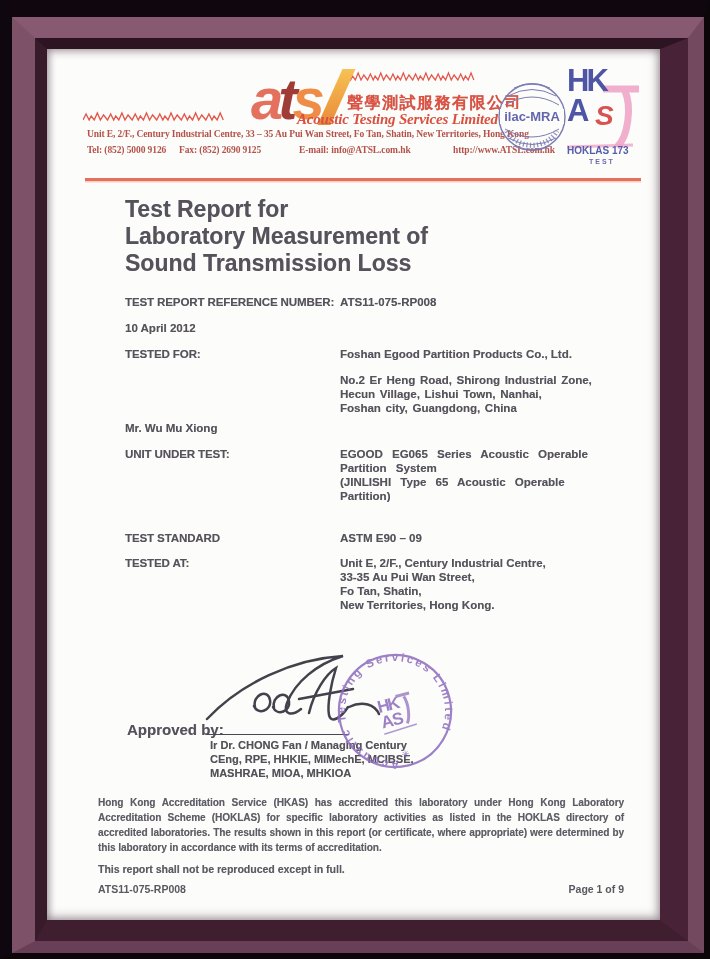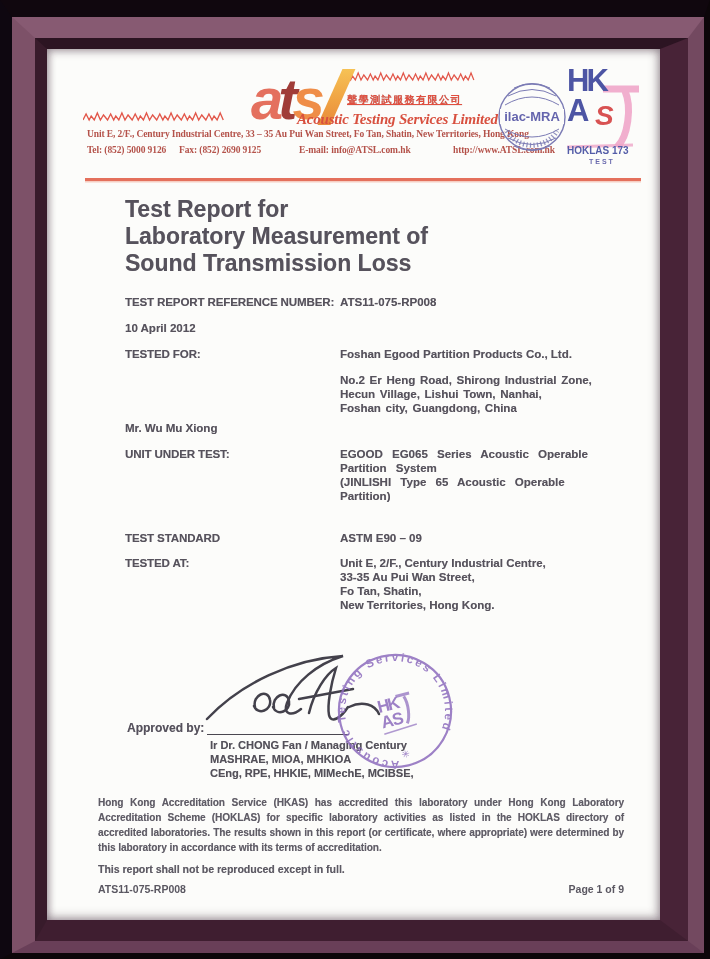--- a/index.html
+++ b/index.html
@@ -49,22 +49,22 @@
   .l-a { color:#e4705e; }
   .l-t { color:#a03c38; }
   .l-s { color:#ef8d48; margin-right:4px; }
   .l-slash {
     width:13px; height:56px; margin-left:6px; margin-top:-4px;
     transform:skewX(-24deg);
     background:linear-gradient(180deg,#f6c255 0%, #f0a343 55%, #e88a3c 100%);
   }
   .squiggle { stroke:#e2574a; fill:none; stroke-width:1.3px; }
   .cjk-name {
-    left:300px; top:44px; font-size:10px; font-weight:bold; color:#e14f3f;
-    letter-spacing:1.5px; white-space:nowrap;text-decoration:underline;
+    left:300px; top:44px; font-size:16px; font-weight:bold; color:#e14f3f;
+    letter-spacing:1.5px; white-space:nowrap;
   }
   .script-name {
     left:250px; top:62px; font-family:"Liberation Serif",serif;
     font-style:italic; font-weight:bold; font-size:15px; color:#d8503f;
     letter-spacing:-0.2px; white-space:nowrap;
   }
   .addr-block {
     left:40px; top:80px; width:470px;
     font-family:"Liberation Serif",serif; font-weight:bold;
     font-size:9.5px; color:#b4524a; letter-spacing:-0.1px;
@@ -92,21 +92,21 @@
   .frow { display:flex; }
   .flabel { width:215px; flex:0 0 215px; line-height:14px; letter-spacing:-0.1px; }
   .fvalue { flex:1; line-height:14px; white-space:pre-line; }
   .spread { word-spacing:6px; }
   .spread-sm { word-spacing:1.5px; }
   .mb12 { margin-bottom:12px; } .mb6 { margin-bottom:6px; }
   .mb28 { margin-bottom:28px; } .mb11 { margin-bottom:11px; }
 
   
   .approval { left:78px; top:600px; width:420px; height:140px; }
-  .approved-by { position:absolute; left:2px; top:72px; font-size:12px; font-weight:bold; }
+  .approved-by { position:absolute; left:2px; top:72px; font-size:15px; font-weight:bold; }
   .sig-svg { position:absolute; left:72px; top:0px; }
   .sig-line { position:absolute; left:82px; top:85px; width:142px; height:0;
               border-top:1.6px solid #4a4750; }
   .sig-names { position:absolute; left:85px; top:89px; font-size:11px; font-weight:bold;
                line-height:14px; color:#535059; }
   .stamp { position:absolute; left:208px; top:0px; opacity:.85; transform:rotate(-14deg); }
 
   
   .accreditation {
     left:51px; top:746px; width:526px;
@@ -236,22 +236,22 @@
                 <path d="M112,64 c5,-21 17,-39 27,-45 c-5,16 -9,37 -7,47 c2,9 12,3 19,-8"></path>
                 <path d="M102,50 l54,-10"></path>
                 <path d="M152,58 c14,-7 26,-2 30,7"></path>
               </g>
             </svg>
 
             <div class="sig-line"></div>
 
             <div class="sig-names doc">
               <div>Ir Dr. CHONG Fan / Managing Century</div>
+              <div>CEng, RPE, HHKIE, MIMechE, MCIBSE,</div>
               <div>MASHRAE, MIOA, MHKIOA</div>
-              <div>CEng, RPE, HHKIE, MIMechE, MCIBSE,</div>
             </div>
 
             <svg class="stamp" width="124" height="124" viewBox="0 0 124 124">
               <defs>
                 <path id="stampArc" d="M62,112 A50,50 0 1,1 62.01,112"></path>
               </defs>
               <circle cx="62" cy="62" r="56" stroke="#8d6cbd" stroke-width="2.2" fill="none"></circle>
               <text font-size="11.5" font-weight="bold" letter-spacing="2.2" font-family="Liberation Sans, sans-serif" fill="#8d6cbd">
                 <textPath href="#stampArc" startOffset="8">Acoustic Testing Services Limited</textPath>
               </text>

